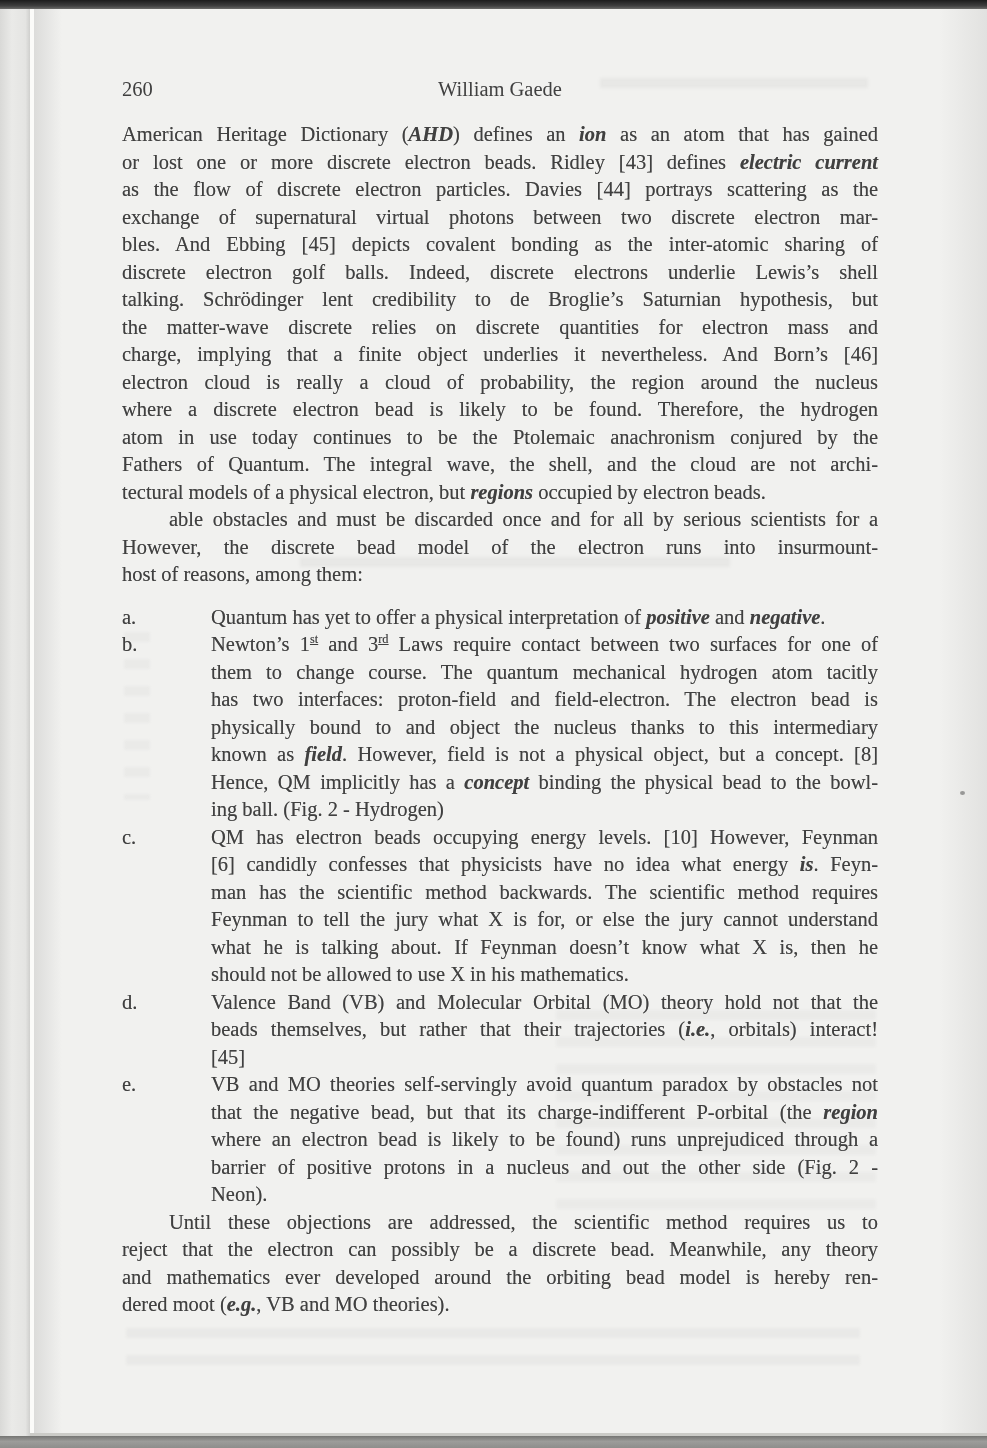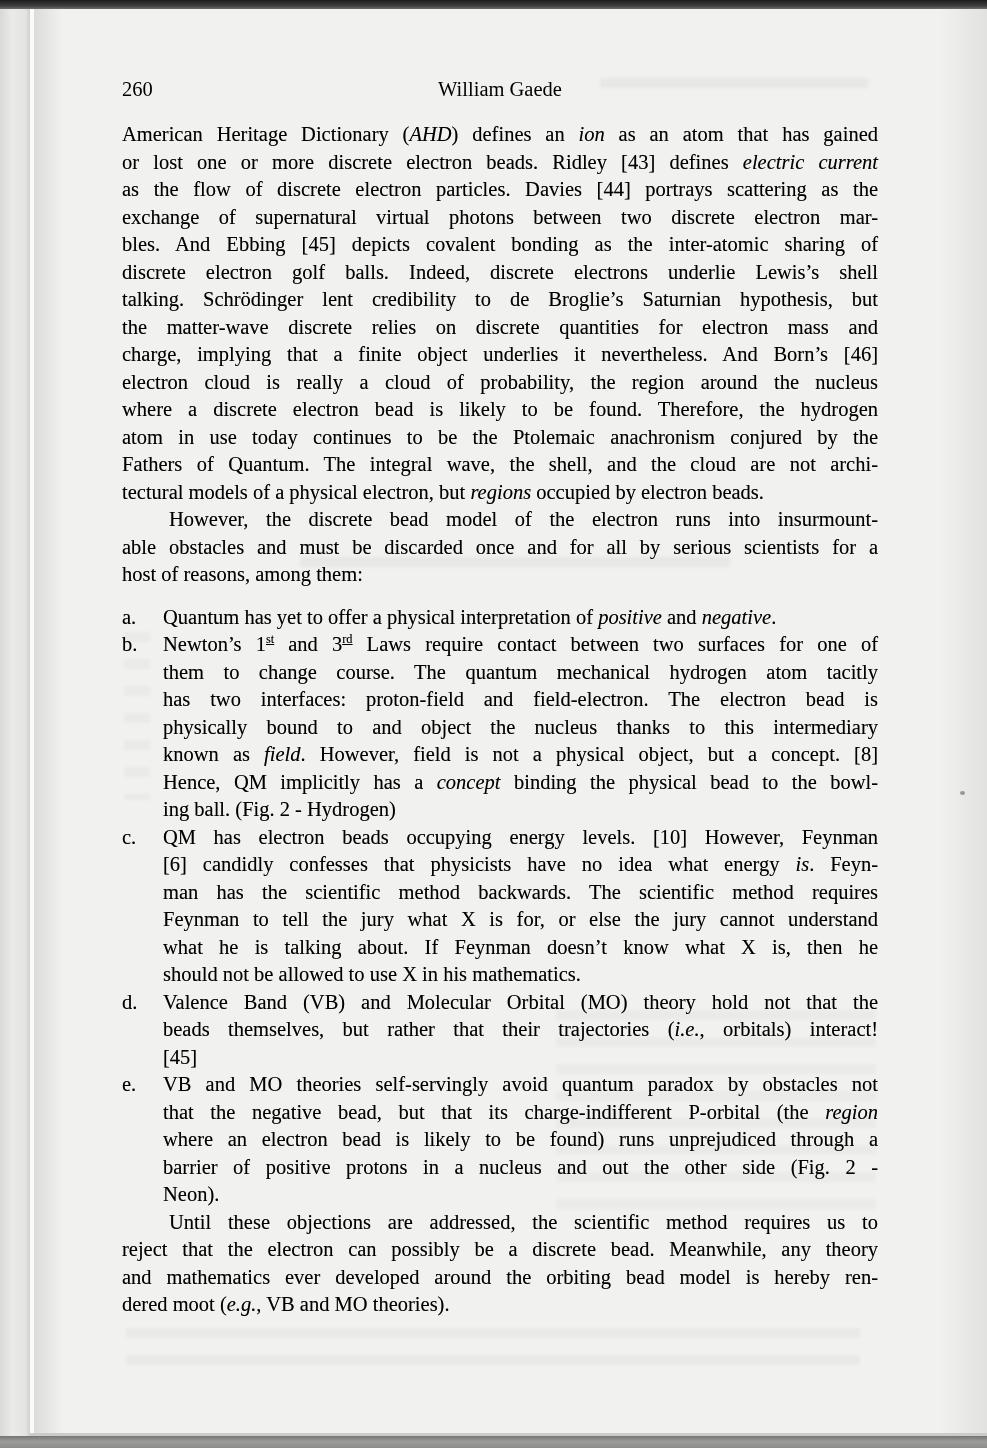--- a/index.html
+++ b/index.html
@@ -3,21 +3,21 @@
 <meta charset="utf-8">
 <style>
   html, body { margin: 0; padding: 0; background: #555; }
   .scan {
     position: relative;
     width: 987px;
     height: 1448px;
     background: #f1f1ef;
     overflow: hidden;
     font-family: "Liberation Serif", "DejaVu Serif", serif;
-    color: #000000;
+    color: #404040;
   }
 
   
   .top-bar {
     position: absolute; top: 0; left: 0; right: 0; height: 9px; z-index: 5;
     background: linear-gradient(180deg, #1c1c1c, #3f3f3f 65%, #6b6b69);
   }
   .left-edge {
     position: absolute; top: 9px; bottom: 12px; left: 0; width: 30px; z-index: 4;
     background: linear-gradient(90deg, #d9d9d7, #eaeae8 40%, #e4e4e2 85%, #cfcfcd);
@@ -78,26 +78,26 @@
     line-height: 27.5px;
     text-align: justify;
     text-align-last: justify;
   }
   .tline.tlast { text-align-last: left; }
   .indent-first .tline:first-child { text-indent: 47px; }
 
   .list { margin-top: 15px; }
   .li { display: flex; }
   .lbl { width: 41px; flex: none; line-height: 27.5px; }
-  .litext { flex: 1; min-width: 0; }
+  .litext { flex: 1; min-width: 0; margin-left: 48px; }
 
   .closing { }
 
   sup { font-size: 0.6em; line-height: 0; vertical-align: super; text-decoration: underline; }
-  i { font-style: italic; }
+  i { font-style: italic; font-weight: bold; }
 </style>
 </head>
 <body>
 
 <div class="scan">
 
   <div class="smudge smudge-header"></div>
   <div class="smudge smudge-mid"></div>
   <div class="smudge smudge-leftcol"></div>
   <div class="smudge smudge-right"></div>
@@ -121,22 +121,22 @@
         <div class="tline">the matter-wave discrete relies on discrete quantities for electron mass and</div>
         <div class="tline">charge, implying that a finite object underlies it nevertheless. And Born’s [46]</div>
         <div class="tline">electron cloud is really a cloud of probability, the region around the nucleus</div>
         <div class="tline">where a discrete electron bead is likely to be found. Therefore, the hydrogen</div>
         <div class="tline">atom in use today continues to be the Ptolemaic anachronism conjured by the</div>
         <div class="tline">Fathers of Quantum. The integral wave, the shell, and the cloud are not archi-</div>
         <div class="tline tlast">tectural models of a physical electron, but <i>regions</i> occupied by electron beads.</div>
       </div>
 
     <div class="para indent-first">
+        <div class="tline">able obstacles and must be discarded once and for all by serious scientists for a</div>
         <div class="tline">However, the discrete bead model of the electron runs into insurmount-</div>
-        <div class="tline">able obstacles and must be discarded once and for all by serious scientists for a</div>
         <div class="tline tlast">host of reasons, among them:</div>
       </div>
 
     <div class="list">
       <div class="li">
         <span class="lbl">a.</span>
         <div class="litext">
             <div class="tline tlast">Quantum has yet to offer a physical interpretation of <i>positive</i> and <i>negative</i>.</div>
           </div>
       </div>

